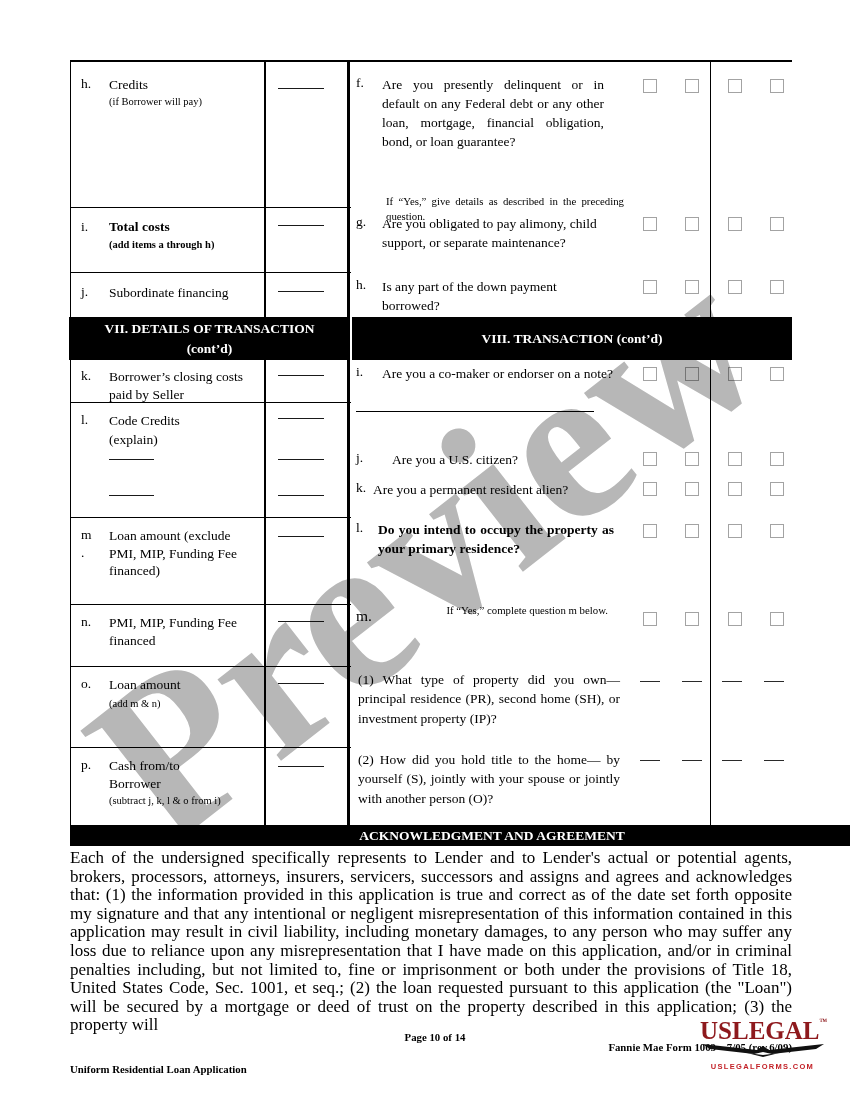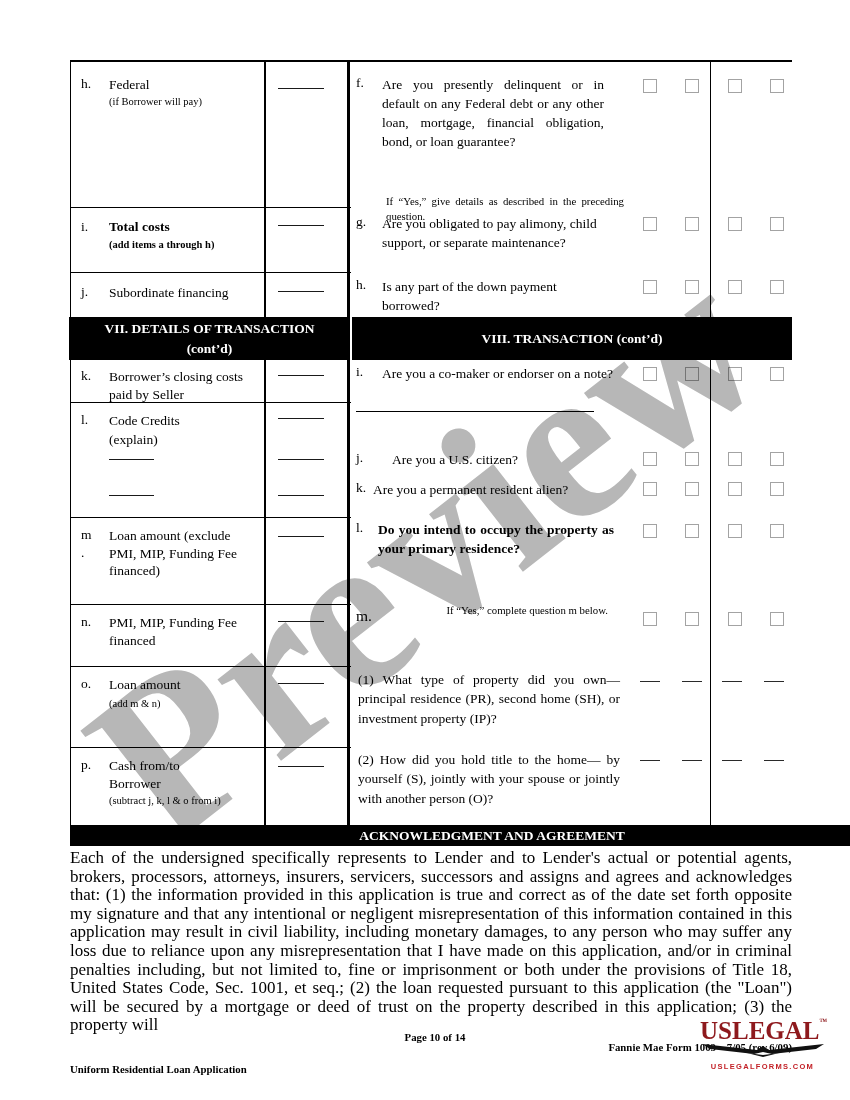--- a/index.html
+++ b/index.html
@@ -68,21 +68,21 @@
 <body>
 
 <div class="page">
 
   <div class="table">
 
     <div class="vii">
 
       <div>
         <span class="letter" style="top:14px">h.</span>
-        <span class="label" style="top:14px">Federal</span>
+        <span class="label" style="top:14px">Credits</span>
         <span class="subnote" style="top:34px">(if Borrower will pay)</span>
       </div>
       <div class="rowline" style="top:145px"></div>
 
       <div>
         <span class="letter" style="top:157px">i.</span>
         <span class="label b" style="top:156px">Total costs</span>
         <span class="subnote b" style="top:177px">(add items a through h)</span>
       </div>
       <div class="rowline" style="top:210px"></div>

